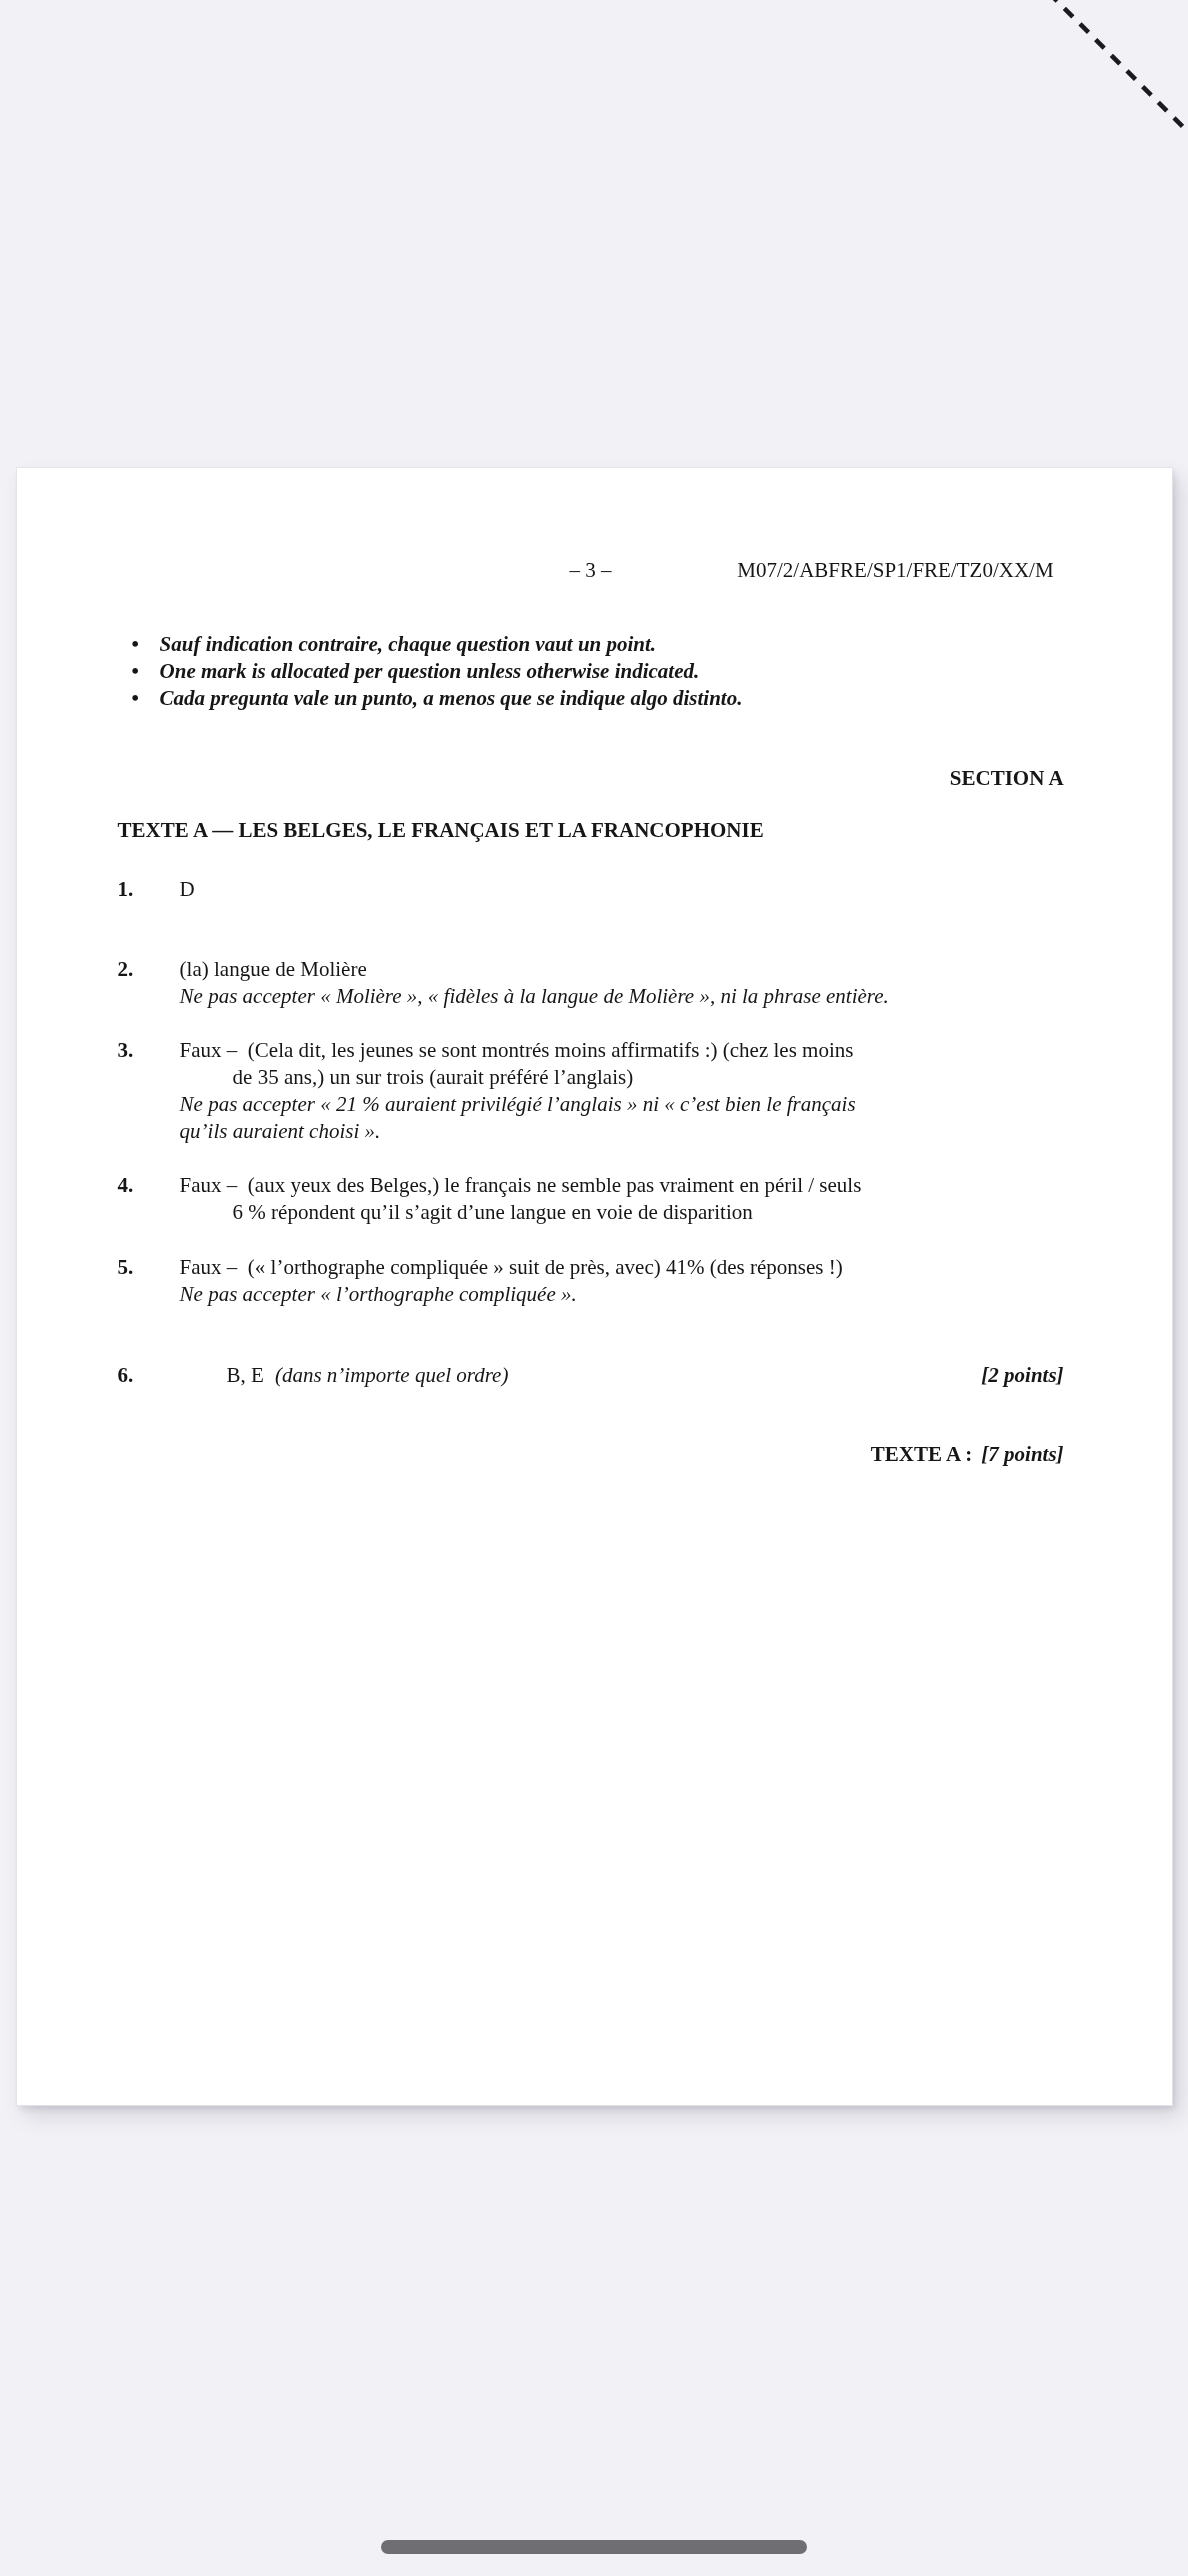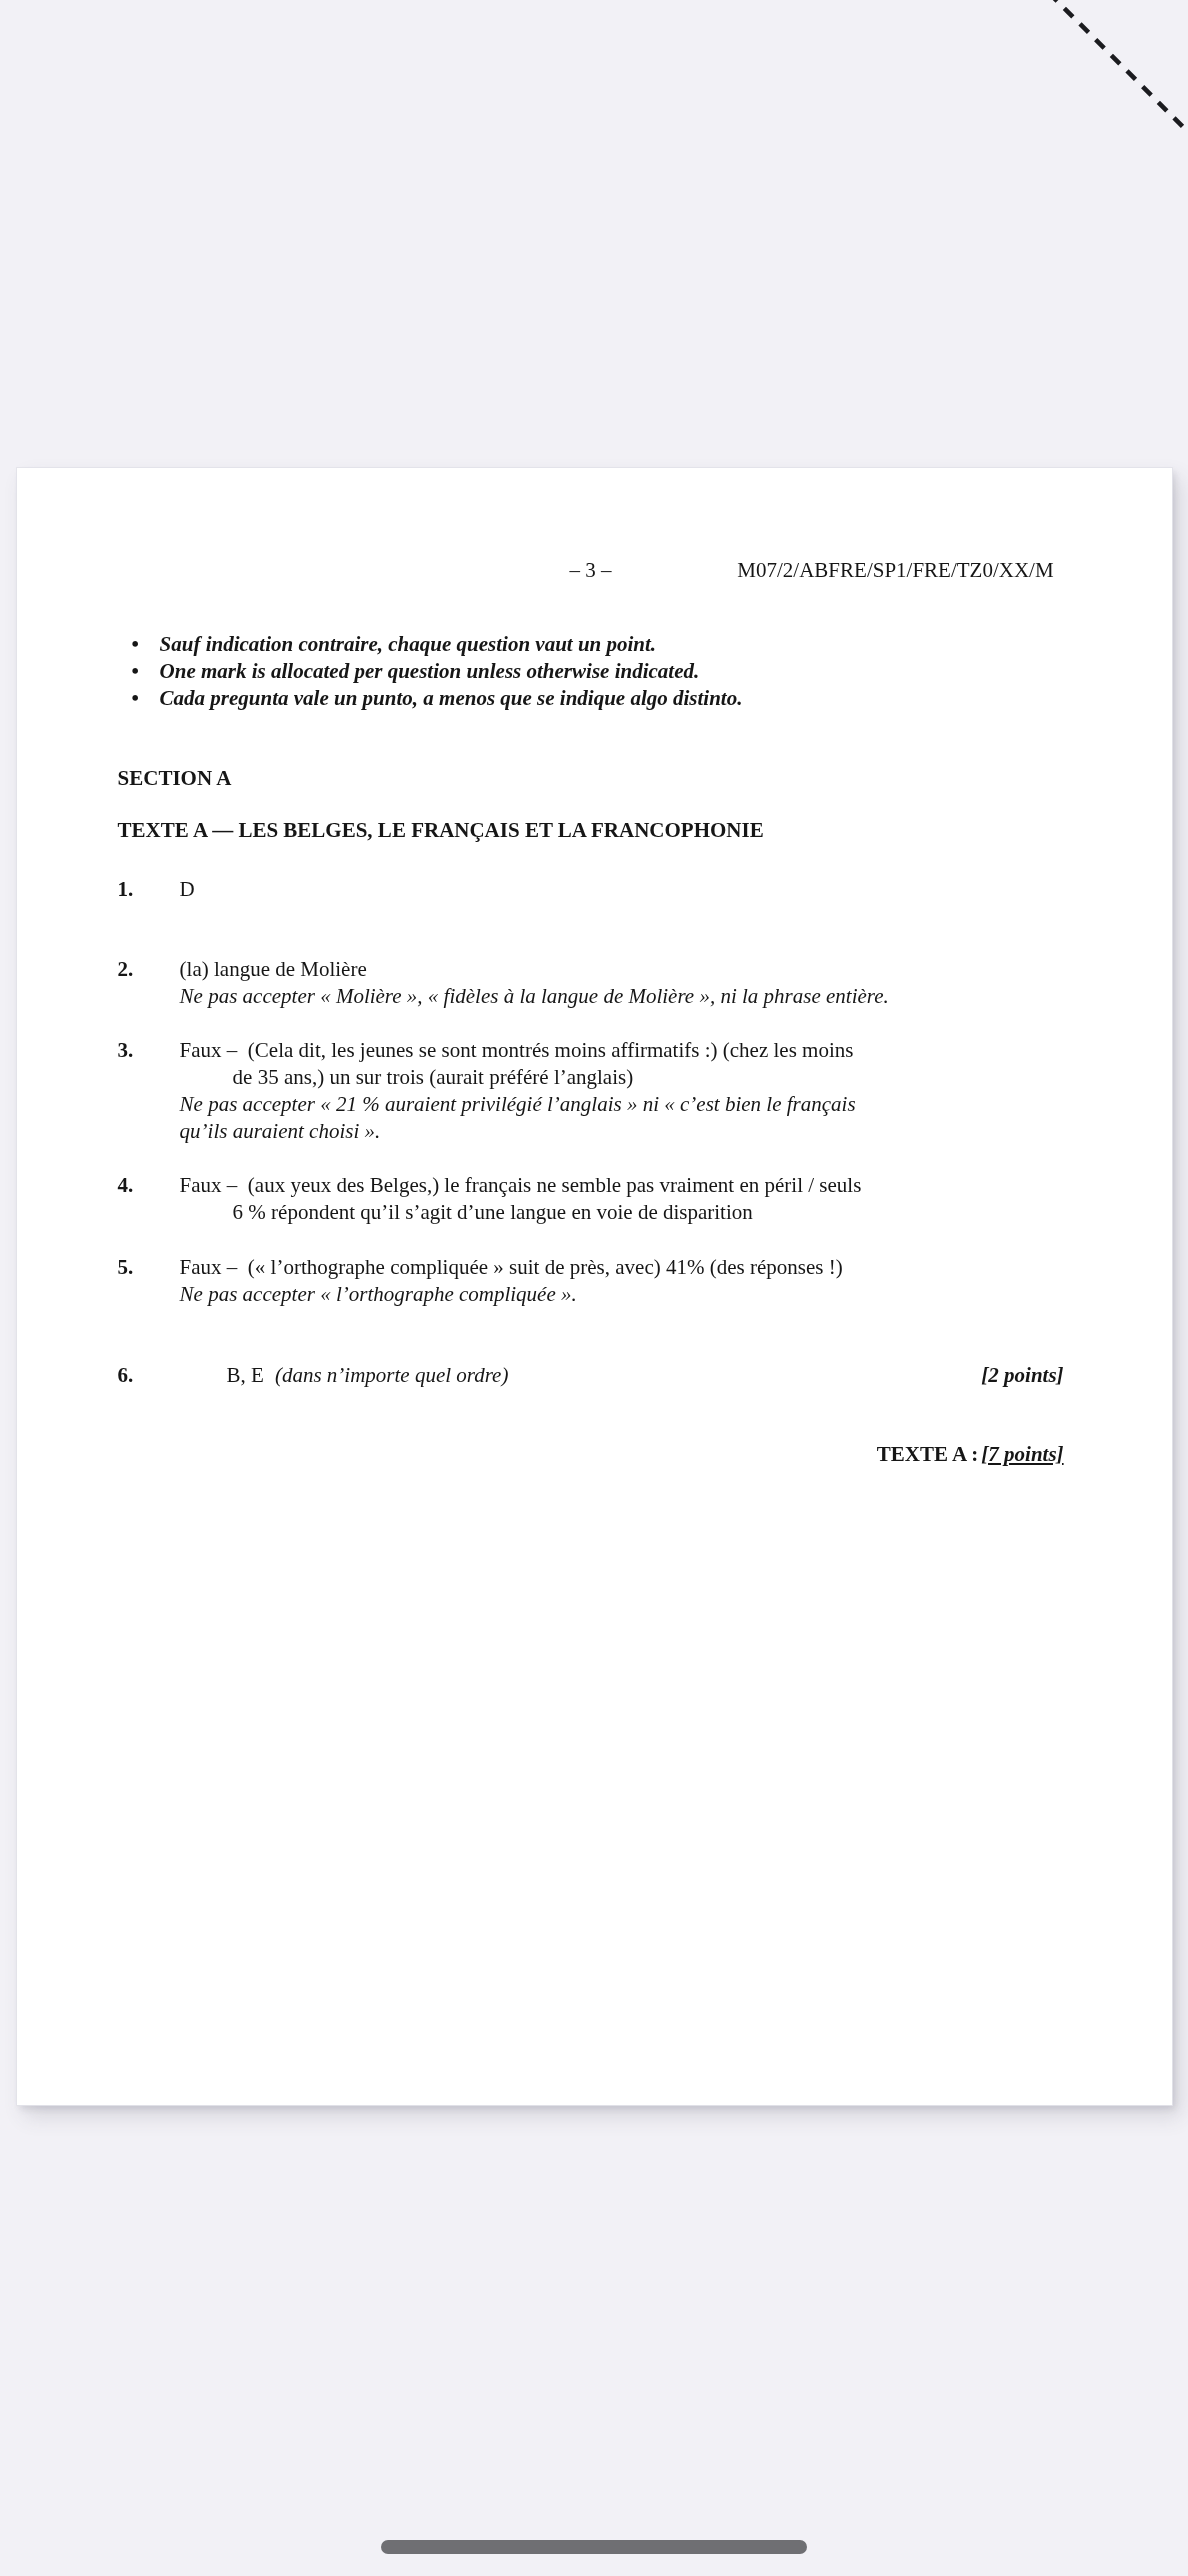--- a/index.html
+++ b/index.html
@@ -27,41 +27,41 @@
   }
 
   .header-row { position:relative; margin-top:89px; height:27px; }
   .page-num { position:absolute; left:0; width:100%; text-align:center; }
   .ref-code { position:absolute; right:10px; top:0; }
 
   .bullets { margin-top:47px; }
   .bullet-row { padding-left:14px; font-weight:bold; font-style:italic; white-space:pre; }
   .bullet-row::before { content:"\2022"; display:inline-block; width:28px; font-style:normal; }
 
-  .section-title { margin-top:53px; text-align:left; font-weight:bold; }
+  .section-title { margin-top:53px; text-align:right; font-weight:bold; }
   .texte-heading { margin-top:25px; font-weight:bold; }
 
   .item { display:flex; }
   #items > .item:nth-child(1) { margin-top:32px; }
   #items > .item:nth-child(2) { margin-top:53px; }
   #items > .item:nth-child(3) { margin-top:27px; }
   #items > .item:nth-child(4) { margin-top:27px; }
   #items > .item:nth-child(5) { margin-top:28px; }
   #items > .item:nth-child(6) { margin-top:54px; }
   .item-num { width:62px; flex:none; font-weight:bold; }
   .item-body { flex:1; min-width:0; }
   .answer-line { white-space:pre; }
   .answer-line.cont { padding-left:53px; }
   .answer-line.flexline { display:flex;margin-left:47px; }
   .note-line { font-style:italic; white-space:pre; }
   .inline-italic { font-style:italic; margin-left:11px; }
   .points { font-weight:bold; font-style:italic; margin-left:auto; }
 
   .total-line { margin-top:52px; text-align:right; font-weight:bold; }
-  .total-points { font-style:italic; margin-left:3px;text-decoration:underline; }
+  .total-points { font-style:italic; margin-left:9px; }
 
   .home-indicator {
     position:absolute; left:381px; top:2540px;
     width:426px; height:14px; border-radius:7.4px;
     background:#6f6f73;
   }
 </style>
 </head>
 <body>
 

